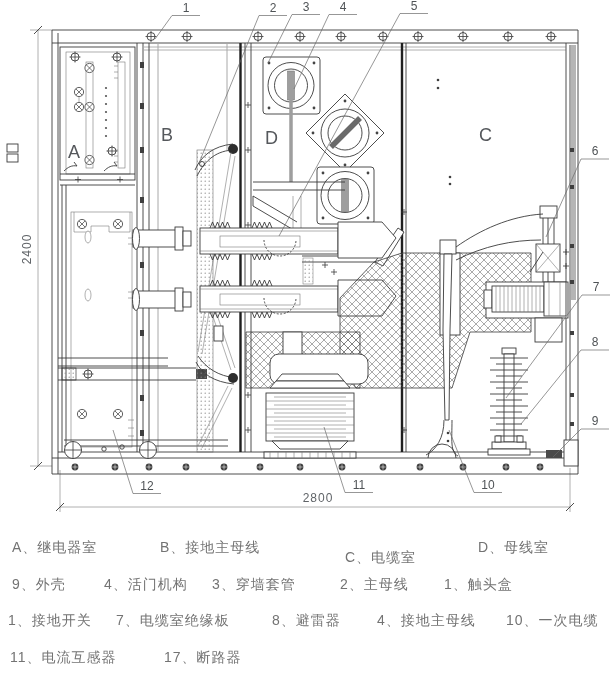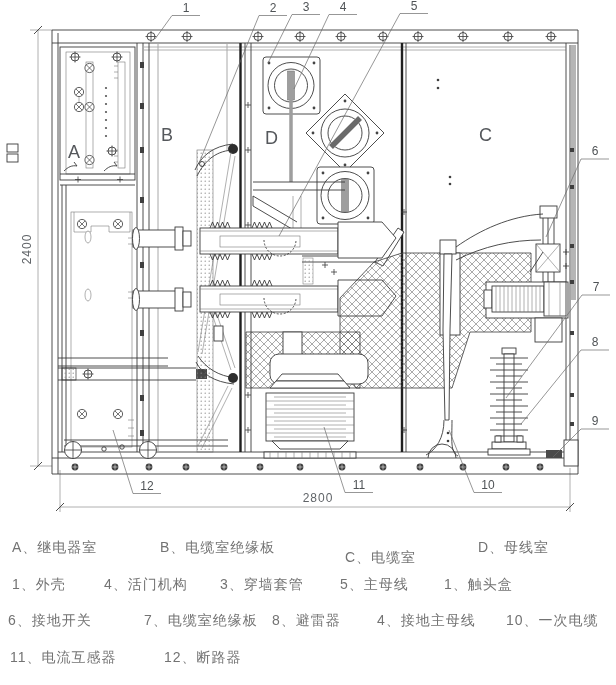--- a/index.html
+++ b/index.html
@@ -384,33 +384,33 @@
     <text class="callout" text-anchor="middle" x="488" y="489">10</text>
     <path class="ld" d="M345,492.5H373M345,492.5L324,427"></path>
     <text class="callout" text-anchor="middle" x="359" y="489">11</text>
     <path class="ld" d="M133,493.5H161M133,493.5L113,430"></path>
     <text class="callout" text-anchor="middle" x="147" y="490">12</text>
   </g>
 </svg>
 
 <div>
   <span class="legend-item" style="left:12px;top:539px">A、继电器室</span>
-  <span class="legend-item" style="left:160px;top:539px">B、电缆室绝缘板</span>
+  <span class="legend-item" style="left:160px;top:539px">B、接地主母线</span>
   <span class="legend-item" style="left:345px;top:549px">C、电缆室</span>
   <span class="legend-item" style="left:478px;top:539px">D、母线室</span>
 
-  <span class="legend-item" style="left:12px;top:576px">1、外壳</span>
+  <span class="legend-item" style="left:12px;top:576px">9、外壳</span>
   <span class="legend-item" style="left:104px;top:576px">4、活门机构</span>
-  <span class="legend-item" style="left:220px;top:576px">3、穿墙套管</span>
-  <span class="legend-item" style="left:340px;top:576px">5、主母线</span>
+  <span class="legend-item" style="left:212px;top:576px">3、穿墙套管</span>
+  <span class="legend-item" style="left:340px;top:576px">2、主母线</span>
   <span class="legend-item" style="left:444px;top:576px">1、触头盒</span>
 
-  <span class="legend-item" style="left:8px;top:612px">6、接地开关</span>
-  <span class="legend-item" style="left:144px;top:612px">7、电缆室绝缘板</span>
+  <span class="legend-item" style="left:8px;top:612px">1、接地开关</span>
+  <span class="legend-item" style="left:116px;top:612px">7、电缆室绝缘板</span>
   <span class="legend-item" style="left:272px;top:612px">8、避雷器</span>
   <span class="legend-item" style="left:377px;top:612px">4、接地主母线</span>
   <span class="legend-item" style="left:506px;top:612px">10、一次电缆</span>
 
   <span class="legend-item" style="left:10px;top:649px">11、电流互感器</span>
-  <span class="legend-item" style="left:164px;top:649px">12、断路器</span>
+  <span class="legend-item" style="left:164px;top:649px">17、断路器</span>
 </div>
 
 </div>
 
 </body></html>

